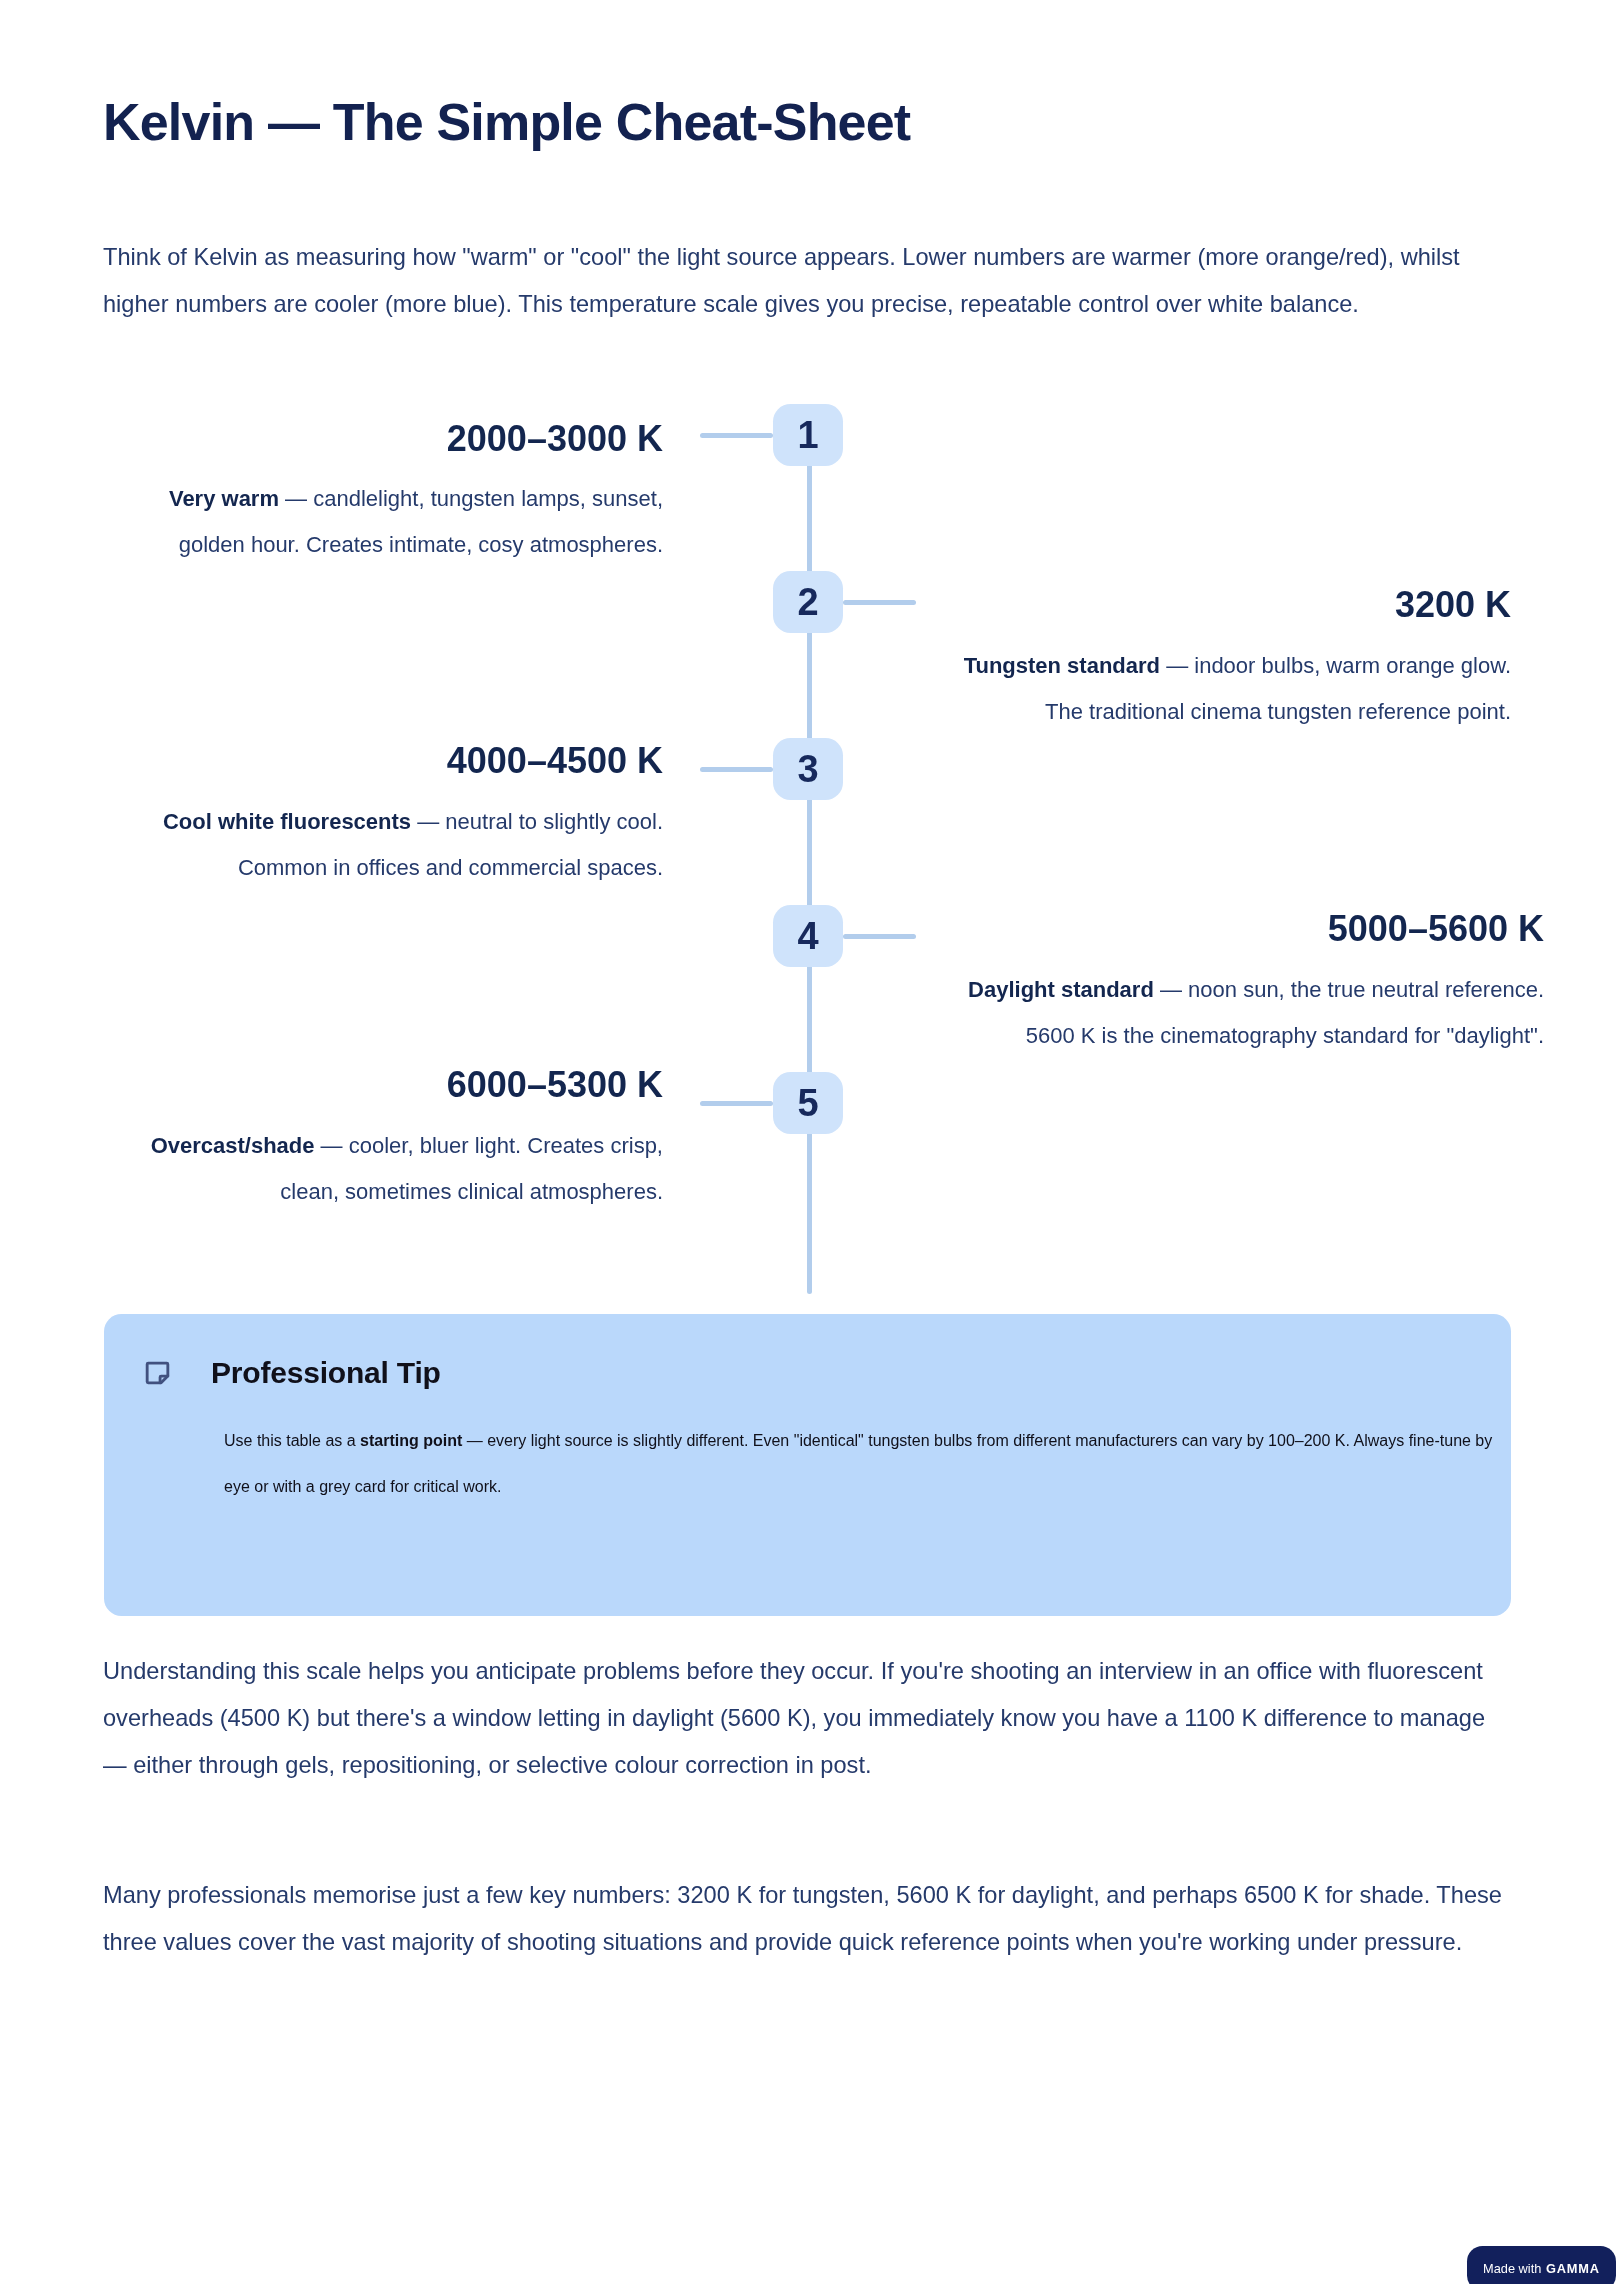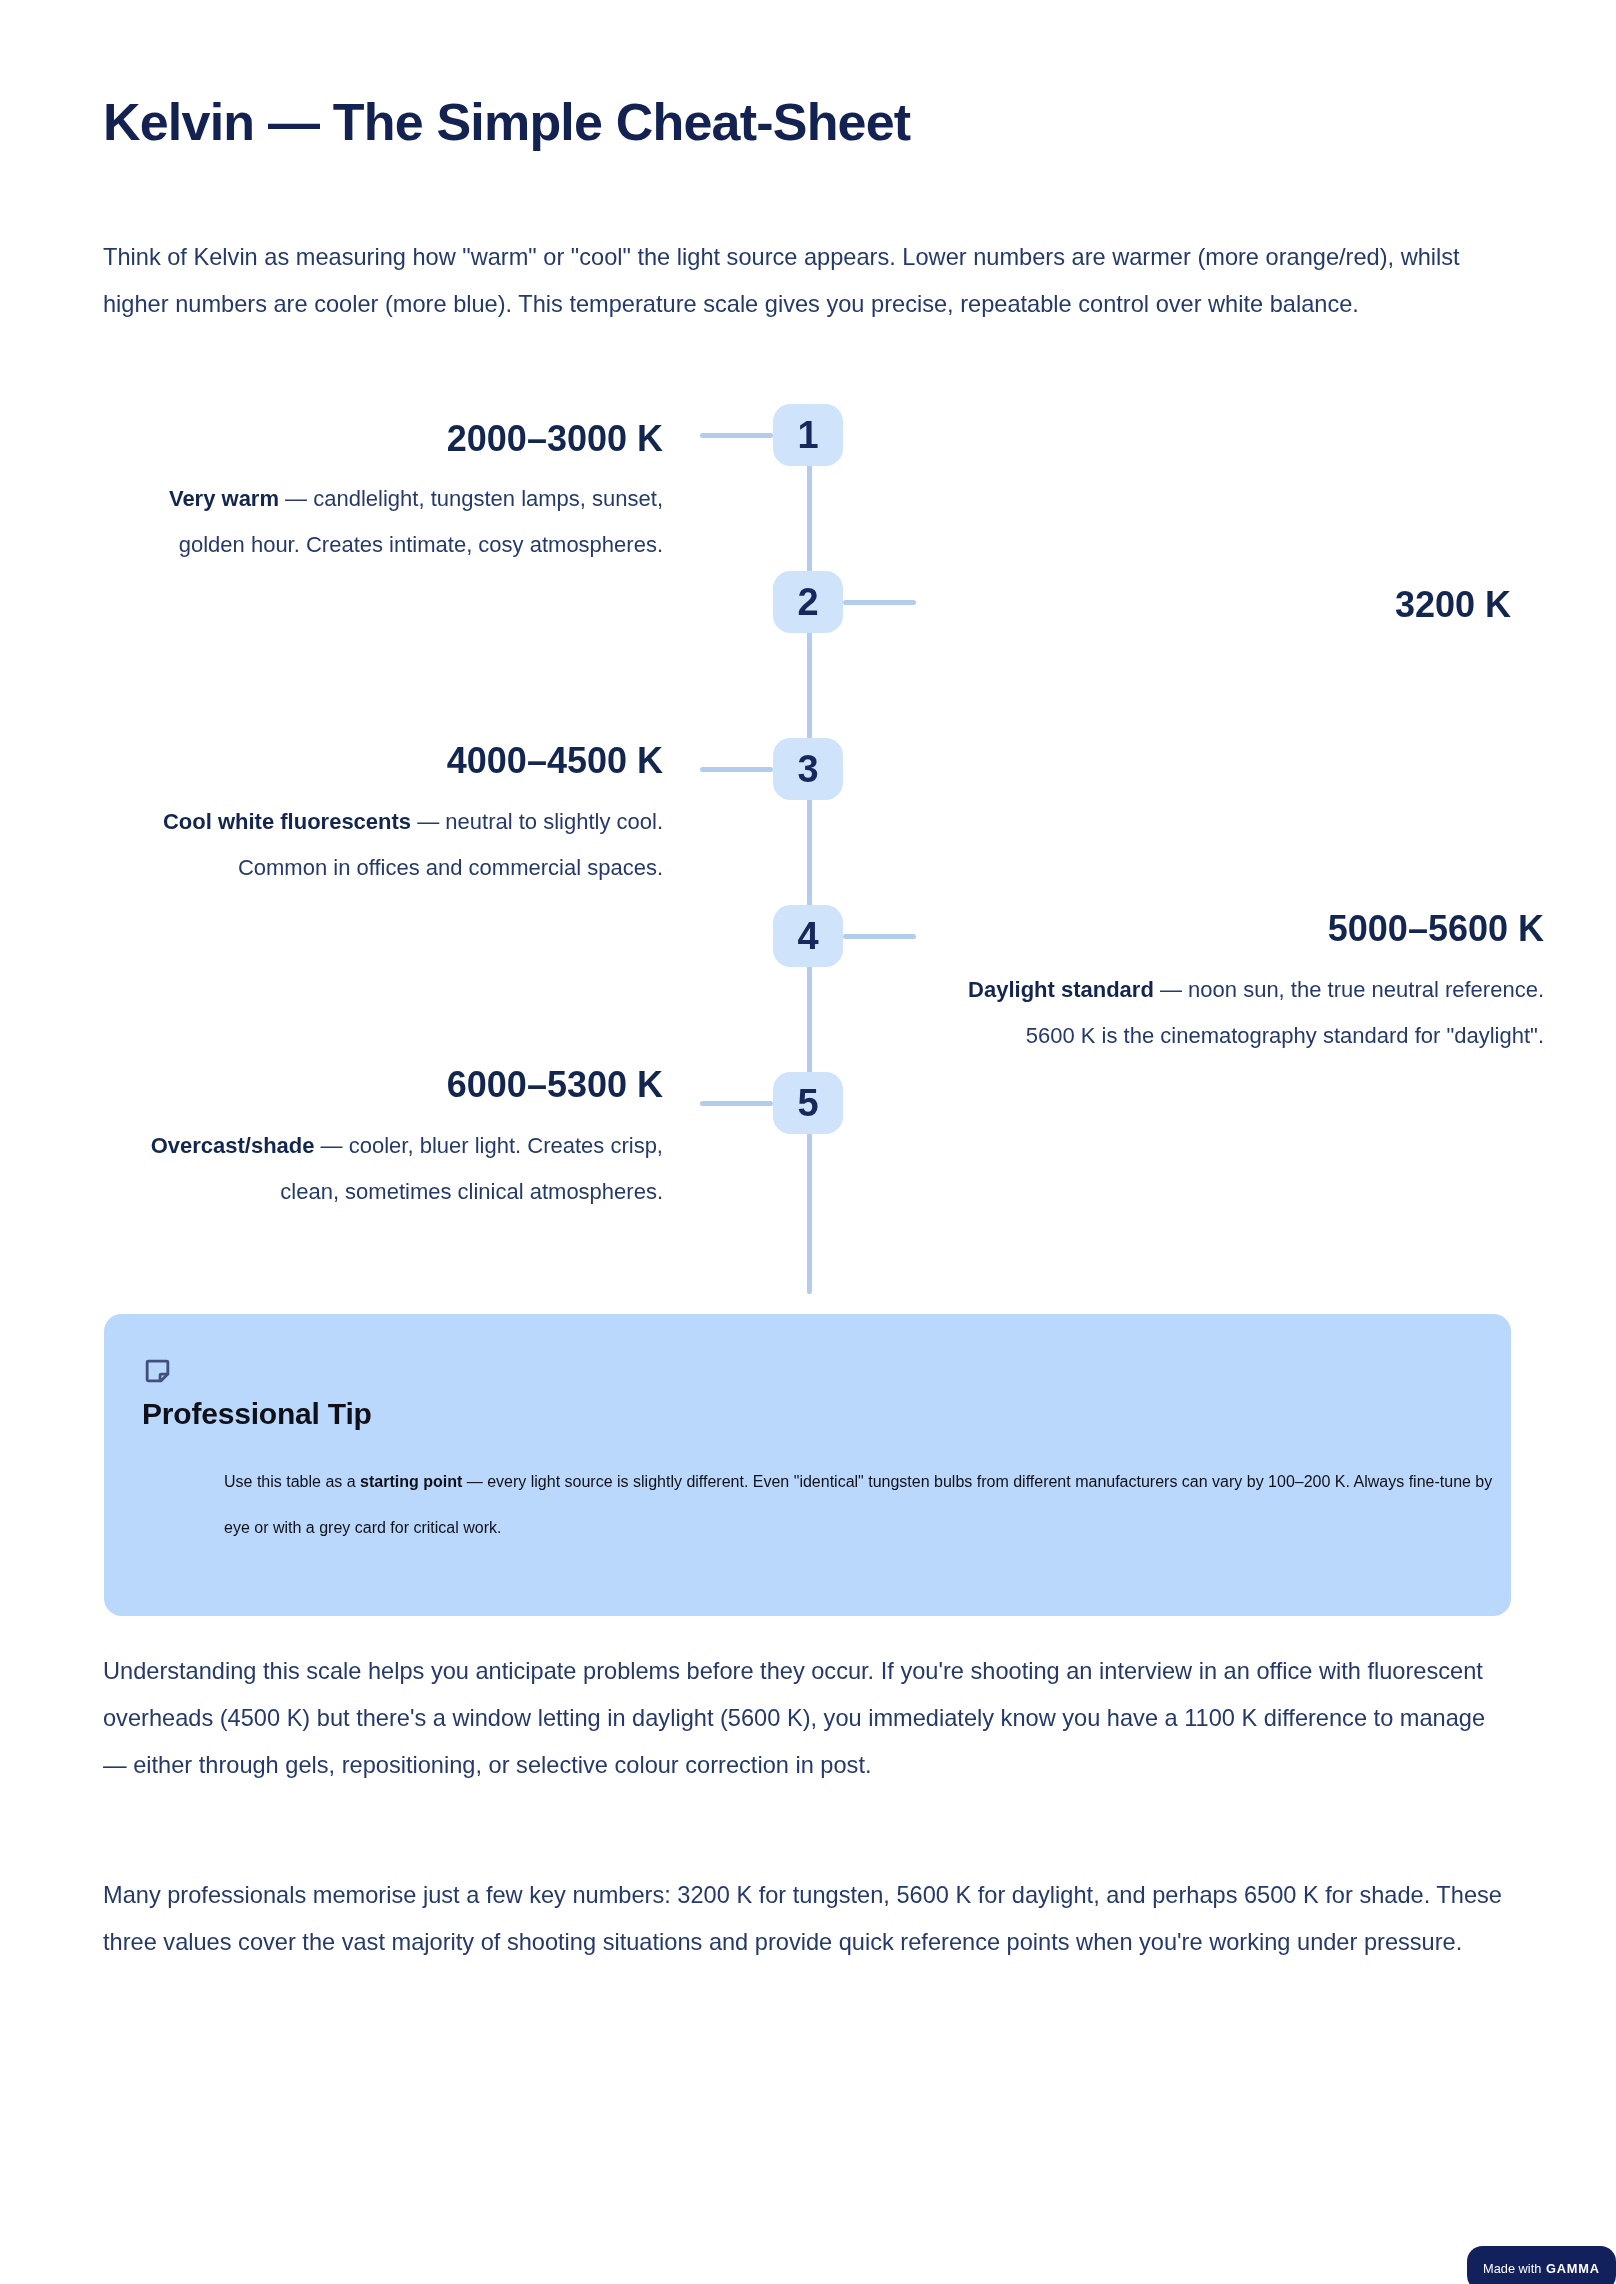--- a/index.html
+++ b/index.html
@@ -133,23 +133,22 @@
     top:1314px;
     width:1407px;
     height:302px;
     background:#bad8fb;
     border-radius:17.5px;
     padding:42px 47px 0 38px;
   }
 
   .callout-head {
     display:flex;
-    align-items:flex-start;
-    gap:10px;
-    flex-direction:column;
+    align-items:center;
+    gap:38px;
   }
 
   .note-icon {
     width:31px;
     height:31px;
     flex:0 0 31px;
     display:block;
   }
 
   .callout-title {
@@ -227,20 +226,21 @@
     <div class="connector conn-right" style="top:530px"></div>
     <div class="connector conn-left" style="top:697px"></div>
 
     <div class="entry left e1">
       <div class="k">2000–3000 K</div>
       <div class="desc"><b>Very warm</b><span> — </span><span>candlelight, tungsten lamps, sunset, golden hour. Creates intimate, cosy atmospheres.</span></div>
     </div>
 
     <div class="entry right e2">
       <div class="k">3200 K</div>
+      <div class="desc"><b>Tungsten standard</b><span> — </span><span>indoor bulbs, warm orange glow. The traditional cinema tungsten reference point.</span></div>
     </div>
 
     <div class="entry left e3">
       <div class="k">4000–4500 K</div>
       <div class="desc"><b>Cool white fluorescents</b><span> — </span><span>neutral to slightly cool. Common in offices and commercial spaces.</span></div>
     </div>
 
     <div class="entry right e4">
       <div class="k">5000–5600 K</div>
       <div class="desc"><b>Daylight standard</b><span> — </span><span>noon sun, the true neutral reference. 5600 K is the cinematography standard for "daylight".</span></div>

